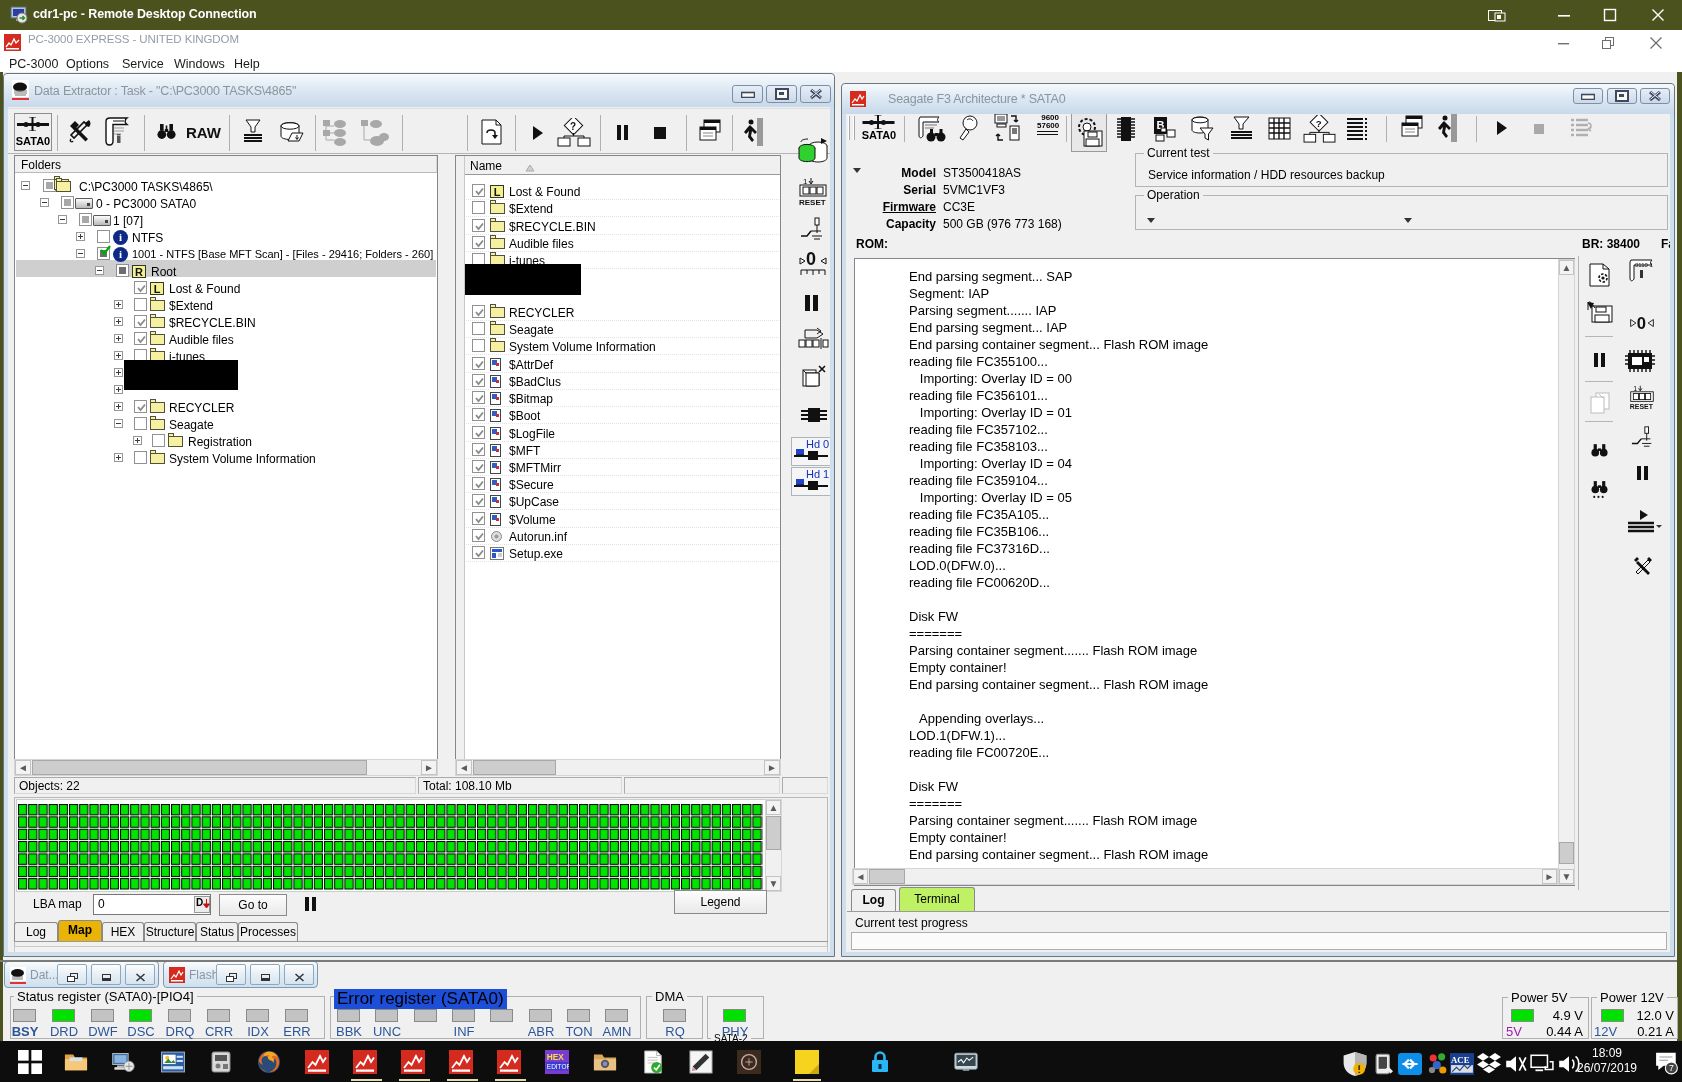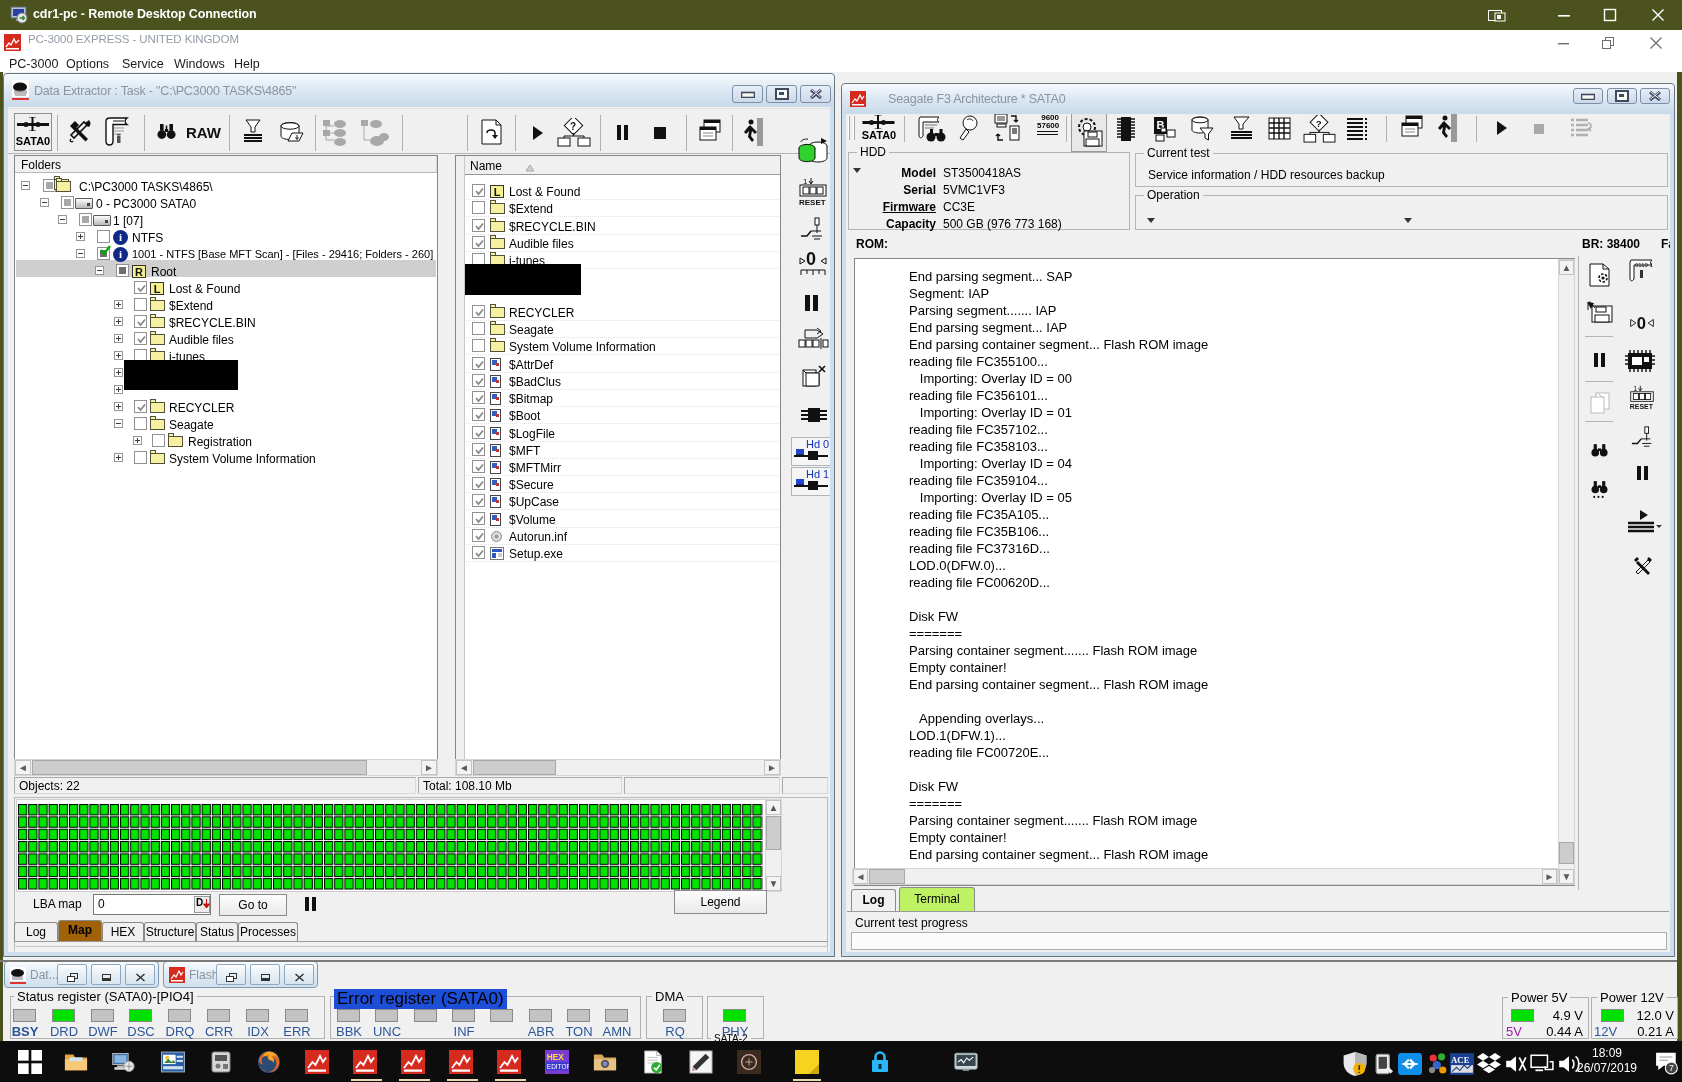--- a/index.html
+++ b/index.html
@@ -705,21 +705,21 @@
 <div class="abs" style="left:186px;top:789px;width:16px;height:17px;background:#ececec;border:1px solid #999;"></div>
 <div class="abs" style="left:188px;top:790px;font-size:10px;font-weight:bold;">D</div>
 <svg class="abs" style="left:195px;top:792px" width="7" height="10">
         <path d="M3.5 0v6M0.5 5l3 4 3-4z" stroke="#cc1111" fill="#cc1111"></path>
       </svg>
 <div class="btn" style="left:211px;top:787px;width:68px;height:22px;font-size:12px;line-height:20px;background:linear-gradient(#fdfdfd,#e9e9e9);border-color:#8a8a8a;">Go to</div>
 <div class="abs" style="left:297px;top:790px;width:4px;height:14px;background:#111;"></div>
       <div class="abs" style="left:304px;top:790px;width:4px;height:14px;background:#111;"></div>
 <div class="btn" style="left:666px;top:783px;width:93px;height:24px;font-size:12px;line-height:22px;background:linear-gradient(#fdfdfd,#e9e9e9);border-color:#8a8a8a;">Legend</div>
 <div class="abs" style="left:6px;top:815px;width:44px;height:19px;background:#f0f0f0;border:1px solid #8a8a8a;border-bottom:none;border-radius:3px 3px 0 0;text-align:center;font-size:12px;padding-top:2px;">Log</div>
-<div class="abs" style="left:50px;top:813px;width:44px;height:21px;background:#a16207;border:1px solid #8a8a8a;border-bottom:none;border-radius:3px 3px 0 0;text-align:center;font-size:12px;font-weight:bold;padding-top:2px;">Map</div>
+<div class="abs" style="left:50px;top:813px;width:44px;height:21px;background:#eab308;border:1px solid #8a8a8a;border-bottom:none;border-radius:3px 3px 0 0;text-align:center;font-size:12px;font-weight:bold;padding-top:2px;">Map</div>
 <div class="abs" style="left:94px;top:815px;width:42px;height:19px;background:#f0f0f0;border:1px solid #8a8a8a;border-bottom:none;border-radius:3px 3px 0 0;text-align:center;font-size:12px;padding-top:2px;">HEX</div>
 <div class="abs" style="left:136px;top:815px;width:52px;height:19px;background:#f0f0f0;border:1px solid #8a8a8a;border-bottom:none;border-radius:3px 3px 0 0;text-align:center;font-size:12px;padding-top:2px;">Structure</div>
 <div class="abs" style="left:188px;top:815px;width:42px;height:19px;background:#f0f0f0;border:1px solid #8a8a8a;border-bottom:none;border-radius:3px 3px 0 0;text-align:center;font-size:12px;padding-top:2px;">Status</div>
 <div class="abs" style="left:230px;top:815px;width:60px;height:19px;background:#f0f0f0;border:1px solid #8a8a8a;border-bottom:none;border-radius:3px 3px 0 0;text-align:center;font-size:12px;padding-top:2px;">Processes</div>
 <div class="abs" style="left:6px;top:834px;width:814px;height:0;border-top:1px solid #9a9a9a;"></div>
 <div class="abs" style="left:6px;top:839px;width:814px;height:10px;background:#f2f2f2;border:1px solid #c9c9c9;"></div>
     </div>
 </div>
 
 <div class="win" id="sgwin" style="left:841px;top:83px;width:834px;height:874px;">
@@ -846,23 +846,20 @@
       </svg>
 <div class="tsep" style="left:630px;top:2px;height:26px;"></div>
 <svg class="ticon" style="left:650px;top:6px" width="12" height="16" viewBox="0 0 12 14">
         <path d="M1 0l10 7-10 7z" fill="#111"></path>
       </svg>
 <div class="abs" style="left:688px;top:10px;width:10px;height:10px;background:#a9a9a9;"></div>
 <svg class="ticon" style="left:723px;top:2px" width="26" height="26" viewBox="0 0 26 26">
         <path d="M2 4h3M2 9h3M2 14h3M2 19h3M7 4h12M7 9h12M7 14h12M7 19h12" stroke="#b0b0b0" stroke-width="2.4"></path>
         <path d="M19 7c4 0 4 6 0 6M19 13l3-2M19 13l3 2" stroke="#b0b0b0" fill="none" stroke-width="1.6"></path>
       </svg>
-<div class="gbox" style="left:2px;top:38px;width:282px;height:78px;">
-        <div class="glab" style="font-size:12px;">HDD</div>
-      </div>
 <svg class="abs" style="left:7px;top:53px" width="9" height="7">
         <path d="M0 1h8L4 6z" fill="#333"></path>
       </svg>
 <div class="abs" style="left:2px;top:52px;width:88px;text-align:right;font-size:12px;font-weight:bold;">Model</div>
 <div class="abs" style="left:97px;top:52px;font-size:12px;">ST3500418AS</div>
 <div class="abs" style="left:2px;top:69px;width:88px;text-align:right;font-size:12px;font-weight:bold;">Serial</div>
 <div class="abs" style="left:97px;top:69px;font-size:12px;">5VMC1VF3</div>
 <div class="abs" style="left:2px;top:86px;width:88px;text-align:right;font-size:12px;font-weight:bold;text-decoration:underline;">Firmware</div>
 <div class="abs" style="left:97px;top:86px;font-size:12px;">CC3E</div>
 <div class="abs" style="left:2px;top:103px;width:88px;text-align:right;font-size:12px;font-weight:bold;">Capacity</div>

